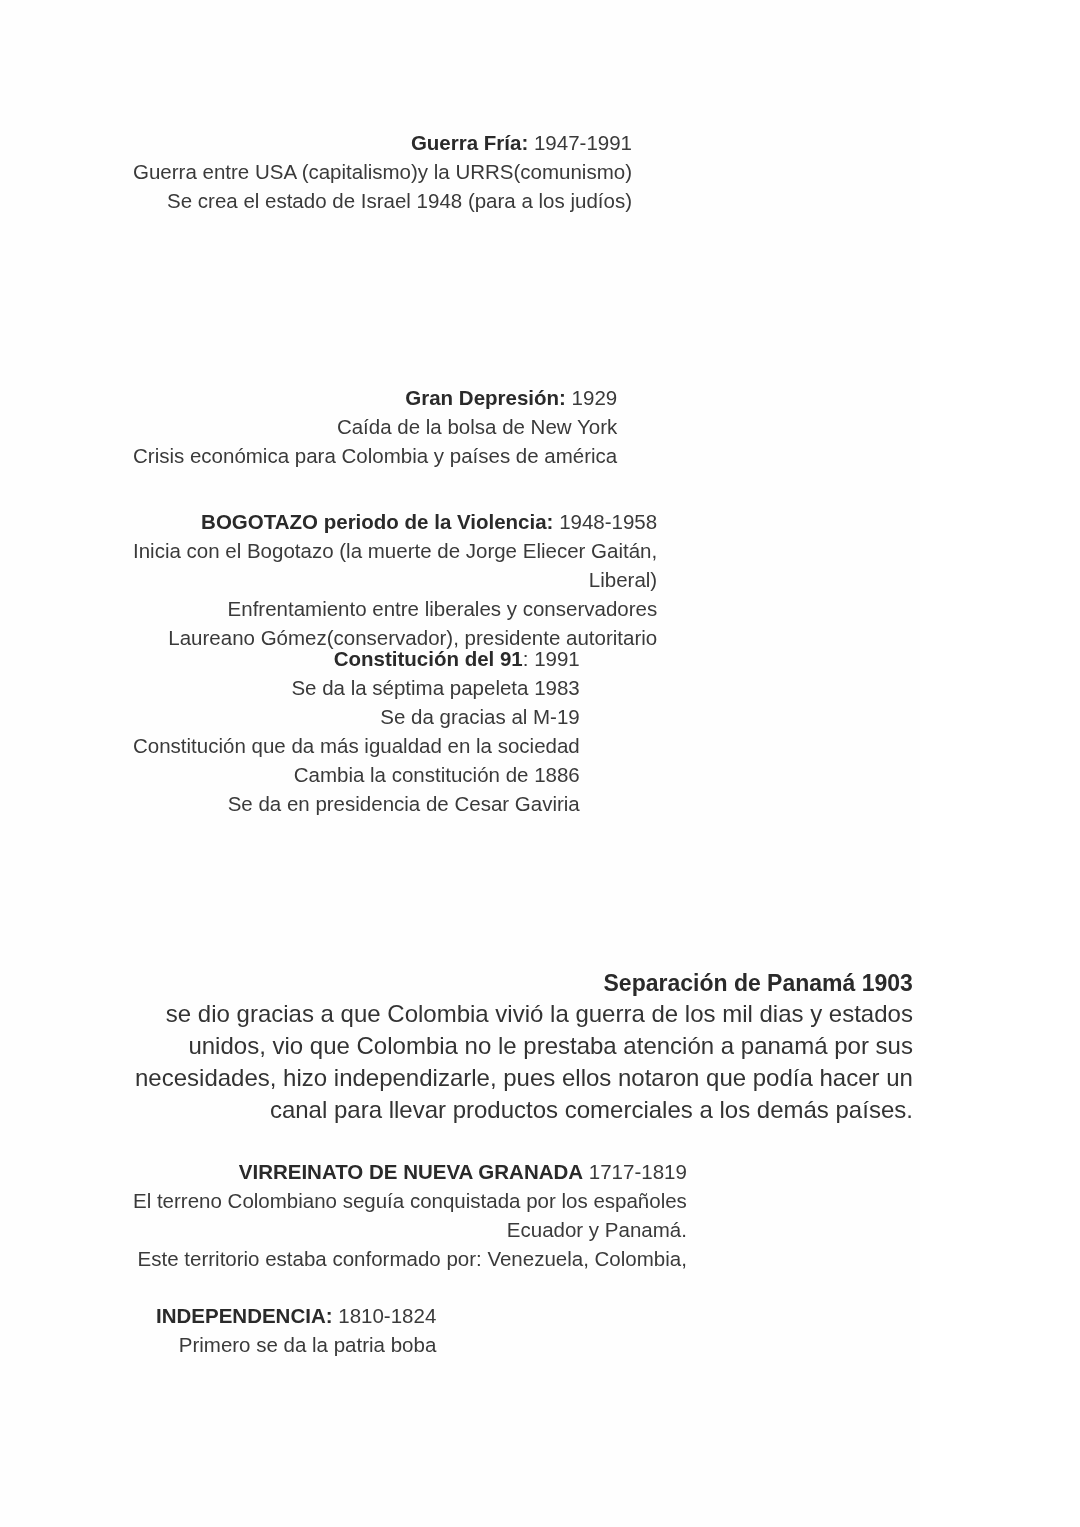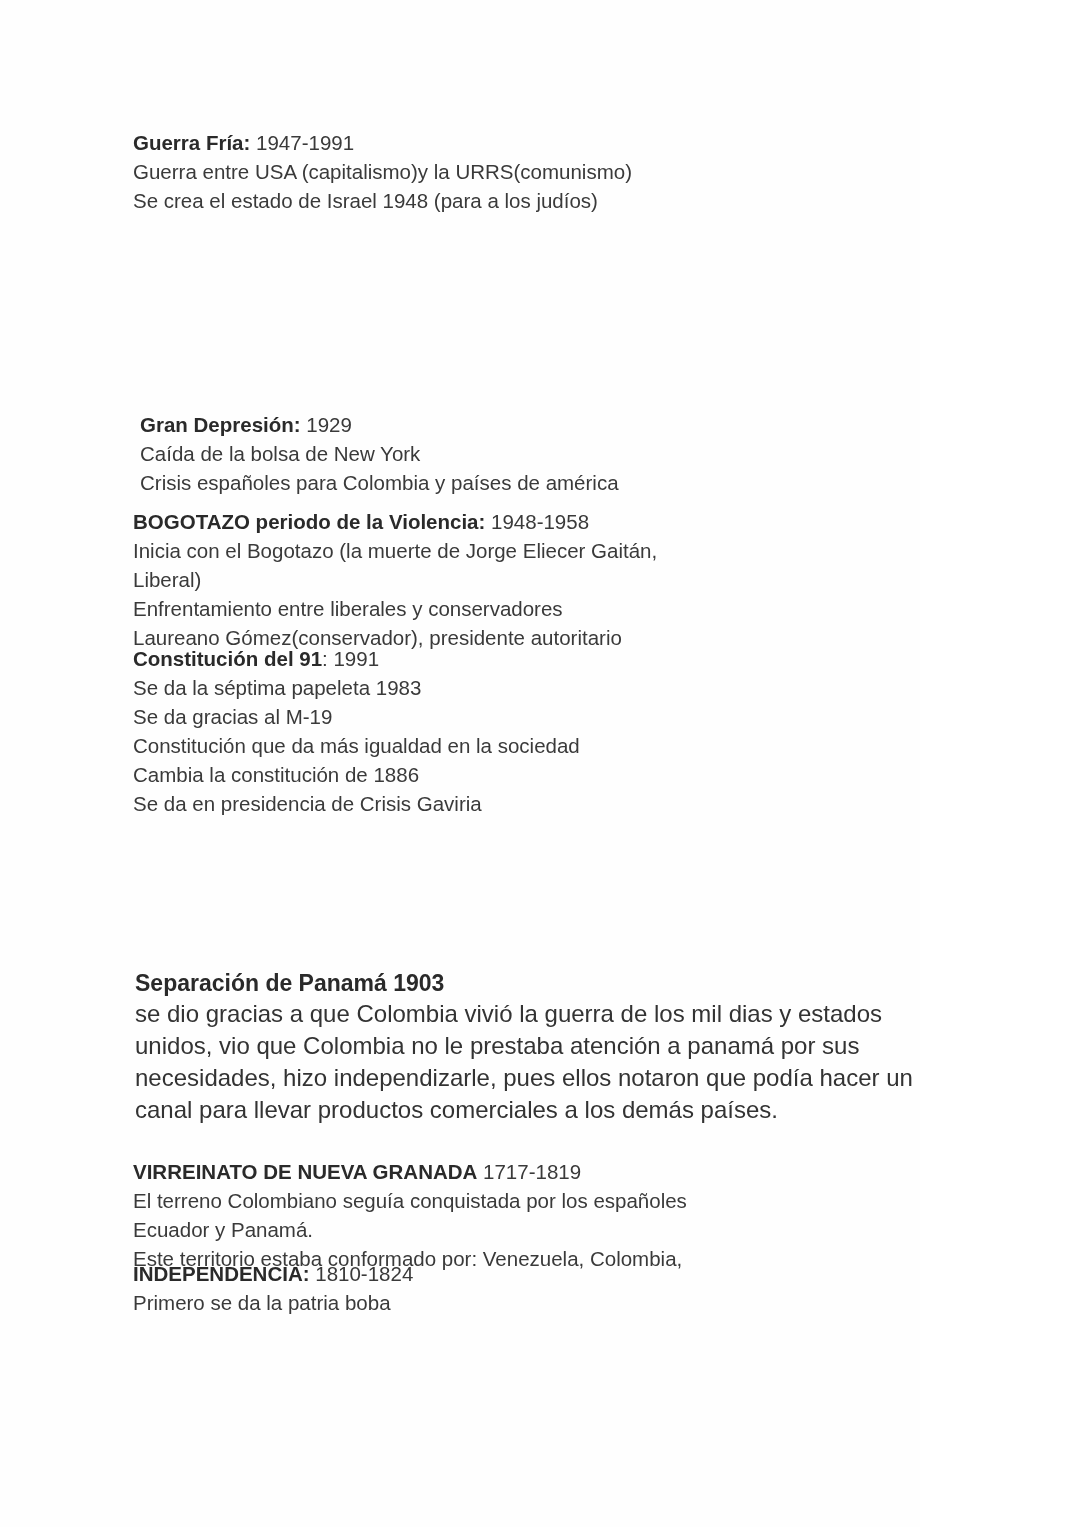--- a/index.html
+++ b/index.html
@@ -1,72 +1,72 @@
 <!DOCTYPE html>
 <html><head>
 <meta charset="utf-8">
 <style>
   html, body { margin: 0; padding: 0; background: #ffffff; }
   body { width: 1080px; height: 1527px; position: relative; overflow: hidden; }
-  .page { position: absolute; left: 0; top: 0; width: 920px; height: 1527px; background: #fefefe; }
+  .page { position: absolute; left: 0; top: 0; width: 920px; height: 1527px; background: #fefefe; text-align: right; }
   .sec { position: absolute; left: 133px; font-family: "Liberation Sans", sans-serif; color: #3a3a3a; }
   .line { font-size: 20.5px; line-height: 29px; white-space: nowrap; }
   .b { font-weight: bold; color: #2a2a2a; }
   .big-title { font-family: "Liberation Sans", sans-serif; font-weight: bold; font-size: 23px; line-height: 30px; color: #2a2a2a; }
   .big { font-size: 24px; line-height: 32px; color: #333; white-space: nowrap; }
 </style>
 </head>
 <body>
 
 <div class="page">
 
   <div class="sec" style="top:128px;">
     <div class="line"><span class="b">Guerra Fría:</span><span> 1947-1991</span></div>
     <div class="line">Guerra entre USA (capitalismo)y la URRS(comunismo)</div>
     <div class="line">Se crea el estado de Israel 1948 (para a los judíos)</div>
   </div>
 
 
-  <div class="sec" style="top:410px;margin-left:7px;">
+  <div class="sec" style="top:383px;">
     <div class="line"><span class="b">Gran Depresión:</span><span> 1929</span></div>
     <div class="line">Caída de la bolsa de New York</div>
-    <div class="line">Crisis españoles para Colombia y países de américa</div>
+    <div class="line">Crisis económica para Colombia y países de américa</div>
   </div>
 
   <div class="sec" style="top:507px;">
     <div class="line"><span class="b">BOGOTAZO periodo de la Violencia:</span><span> 1948-1958</span></div>
     <div class="line">Inicia con el Bogotazo (la muerte de Jorge Eliecer Gaitán,</div>
     <div class="line">Liberal)</div>
     <div class="line">Enfrentamiento entre liberales y conservadores</div>
     <div class="line">Laureano Gómez(conservador), presidente autoritario</div>
   </div>
 
   <div class="sec" style="top:644px;">
     <div class="line"><span class="b">Constitución del 91</span><span>: 1991</span></div>
     <div class="line">Se da la séptima papeleta 1983</div>
     <div class="line">Se da gracias al M-19</div>
     <div class="line">Constitución que da más igualdad en la sociedad</div>
     <div class="line">Cambia la constitución de 1886</div>
-    <div class="line">Se da en presidencia de Crisis Gaviria</div>
+    <div class="line">Se da en presidencia de Cesar Gaviria</div>
   </div>
 
 
   <div class="sec" style="top:968px; left:135px;">
     <div class="big-title">Separación de Panamá 1903</div>
     <div class="big">se dio gracias a que Colombia vivió la guerra de los mil dias y estados</div>
     <div class="big">unidos, vio que Colombia no le prestaba atención a panamá por sus</div>
     <div class="big">necesidades, hizo independizarle, pues ellos notaron que podía hacer un</div>
     <div class="big">canal para llevar productos comerciales a los demás países.</div>
   </div>
 
   <div class="sec" style="top:1157px;">
     <div class="line"><span class="b">VIRREINATO DE NUEVA GRANADA</span><span> 1717-1819</span></div>
     <div class="line">El terreno Colombiano seguía conquistada por los españoles</div>
     <div class="line">Ecuador y Panamá.</div>
     <div class="line">Este territorio estaba conformado por: Venezuela, Colombia,</div>
   </div>
 
-  <div class="sec" style="top:1259px;">
+  <div class="sec" style="top:1301px;margin-left:23px;">
     <div class="line"><span class="b">INDEPENDENCIA:</span><span> 1810-1824</span></div>
     <div class="line">Primero se da la patria boba</div>
   </div>
 
 </div>
 
 </body></html>

